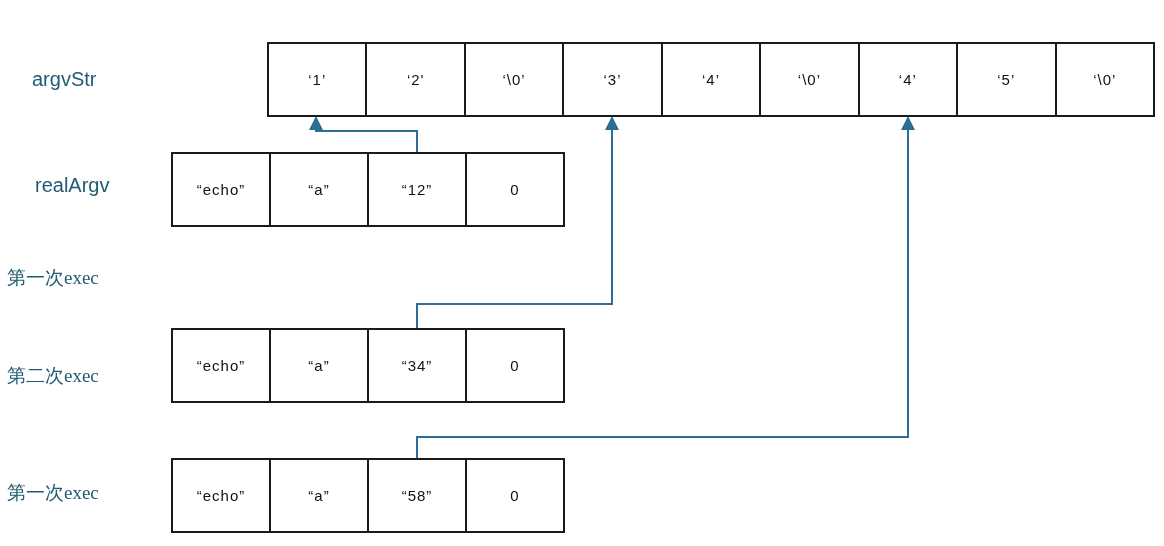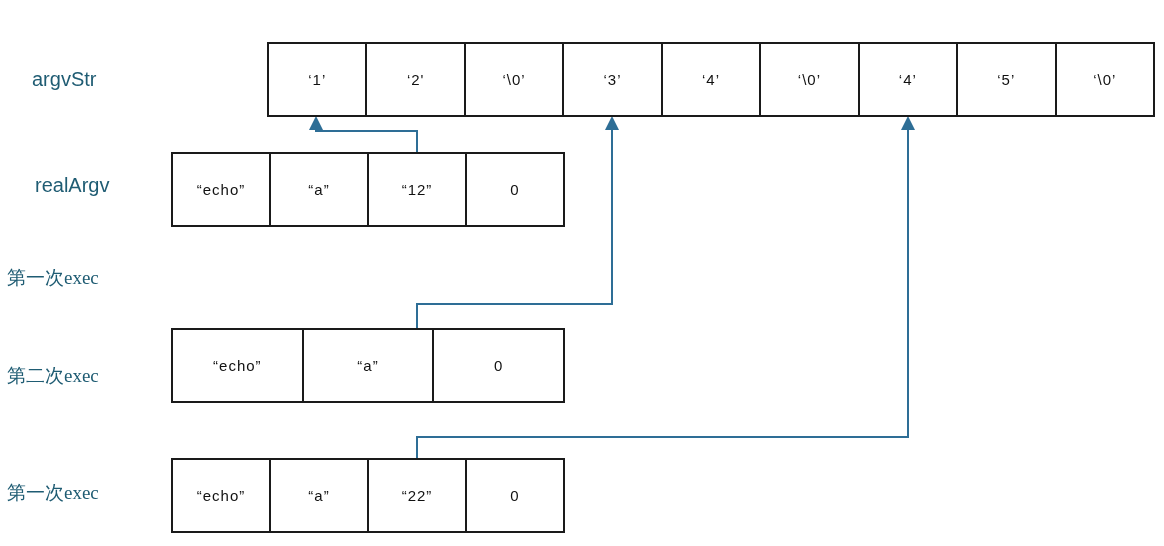--- a/index.html
+++ b/index.html
@@ -112,24 +112,25 @@
   <div class="cell-row" id="row-realargv">
     <div class="cell">“echo”</div>
     <div class="cell">“a”</div>
     <div class="cell">“12”</div>
     <div class="cell">0</div>
   </div>
 
   <div class="cell-row" id="row-exec2">
     <div class="cell">“echo”</div>
     <div class="cell">“a”</div>
+    <div class="cell">“34”</div>
     <div class="cell">0</div>
   </div>
 
   <div class="cell-row" id="row-exec3">
     <div class="cell">“echo”</div>
     <div class="cell">“a”</div>
-    <div class="cell">“22”</div>
+    <div class="cell">“58”</div>
     <div class="cell">0</div>
   </div>
 
 
 </div>
 
 </body></html>

